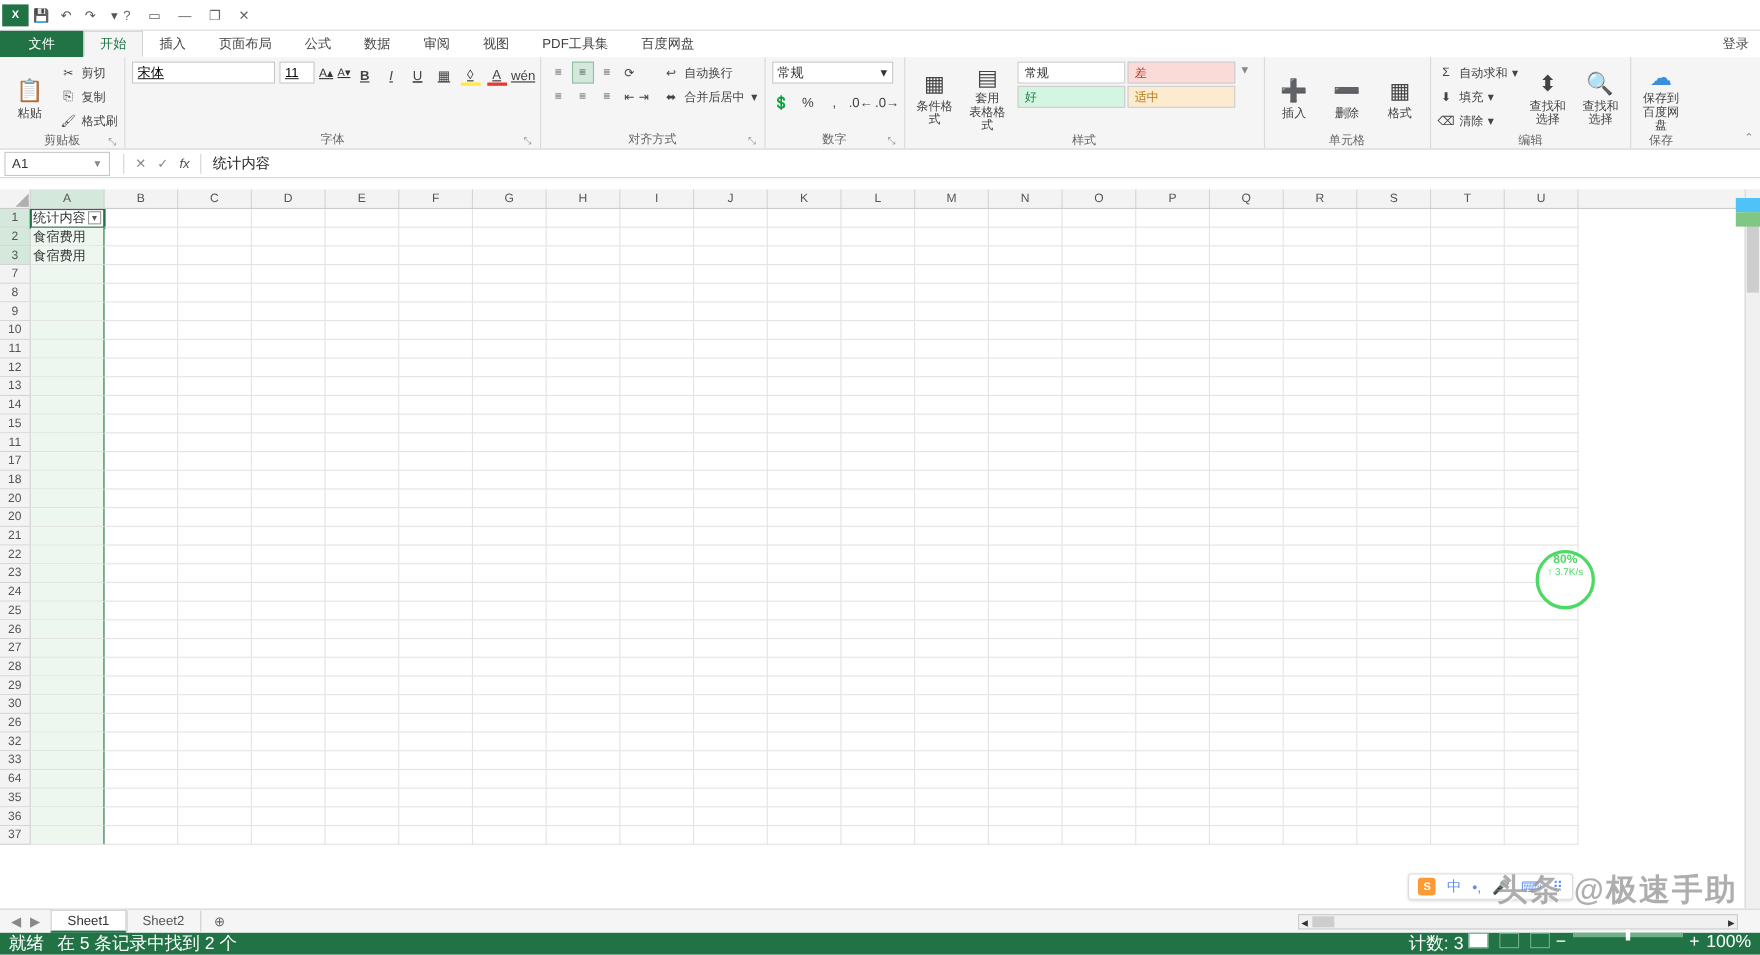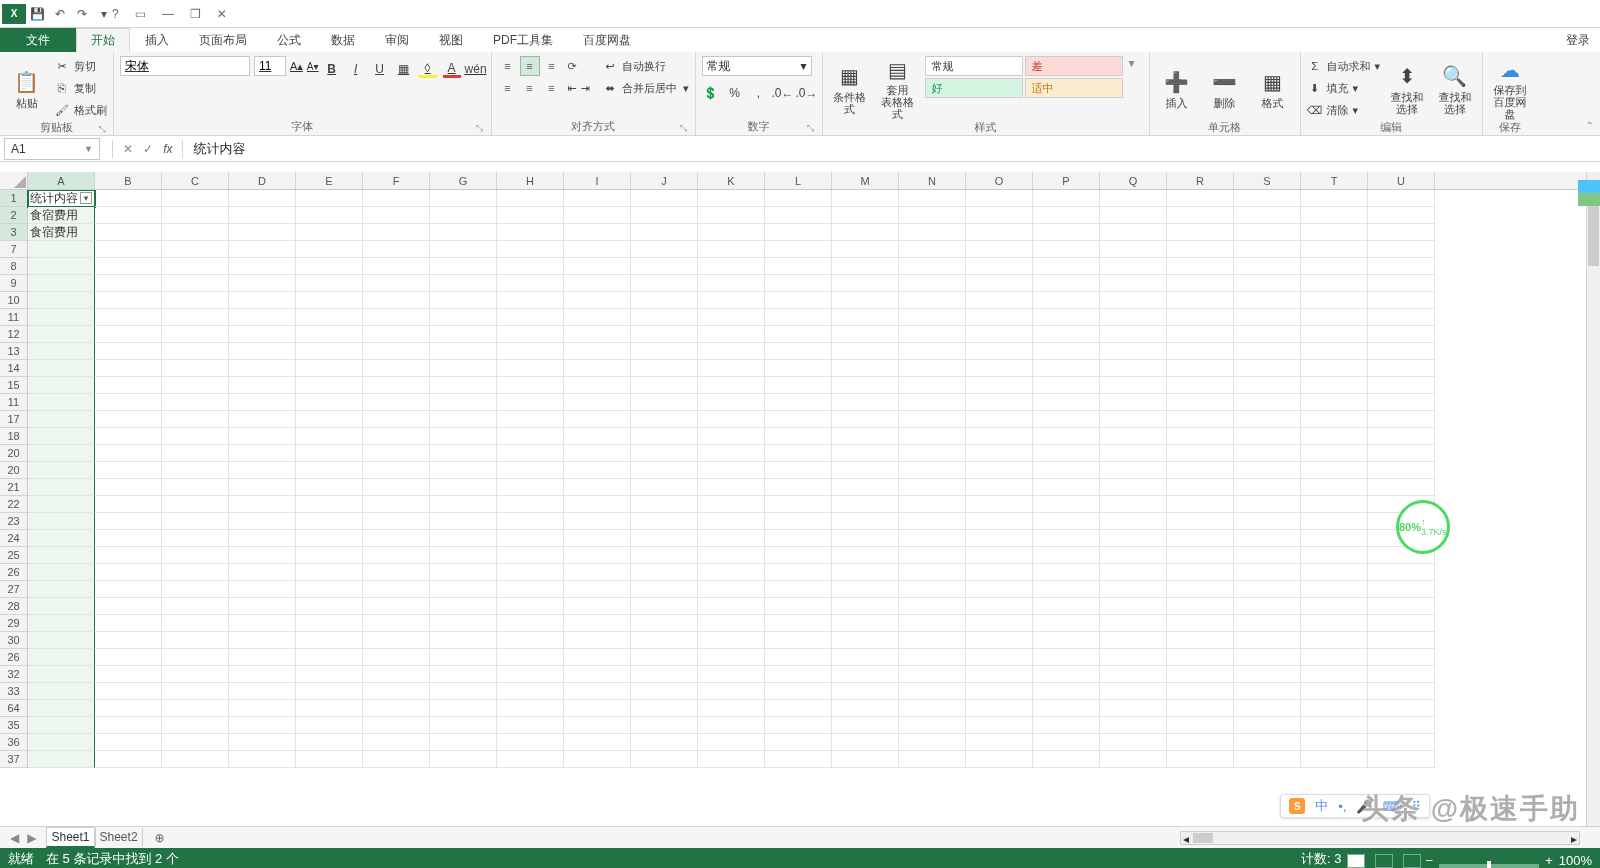--- a/index.html
+++ b/index.html
@@ -58,34 +58,34 @@
 .cells{position:absolute;left:28px;top:0;right:0;bottom:0;}
 .cell-row{display:flex;height:17px;}
 .cell{flex:0 0 67px;border-right:1px solid #e3e3e3;border-bottom:1px solid #e3e3e3;font-size:12px;padding:0 2px;overflow:hidden;white-space:nowrap;display:flex;align-items:center;}
 .colA-sel{background:#eef6f0;border-right:1px solid #217346!important;}
 .active-cell{outline:2px solid #217346;outline-offset:-1px;background:#fff!important;}
 .filter-icon{margin-left:auto;font-size:9px;color:#555;border:1px solid #999;width:12px;height:12px;display:flex;align-items:center;justify-content:center;background:#fff;}
 .select-all-box{position:absolute;left:0;top:0;width:28px;height:18px;border-right:1px solid #ccc;border-bottom:1px solid #ccc;background:#f3f3f3;display:flex;align-items:flex-end;justify-content:flex-end;}
 .select-all-box::after{content:"";border:6px solid transparent;border-right-color:#b0b0b0;border-bottom-color:#b0b0b0;margin:1px;}
 .sheet-tabs{position:absolute;bottom:20px;left:0;right:0;height:22px;background:#f5f5f5;border-top:1px solid #d4d4d4;display:flex;align-items:center;}
 .sheet-nav{display:flex;gap:8px;margin:0 10px;color:#888;}
-.sheet-tab{padding:2px 4px;background:#fff;border:1px solid #ccc;border-bottom:2px solid #217346;font-size:12px;}
+.sheet-tab{padding:2px 14px;background:#fff;border:1px solid #ccc;border-bottom:2px solid #217346;font-size:12px;}
 .sheet-tab.inactive{background:#f5f5f5;border-bottom-color:transparent;color:#555;border-top:none;}
 .sheet-add{width:22px;height:18px;display:flex;align-items:center;justify-content:center;color:#666;border:1px solid transparent;margin-left:6px;}
 .hscroll{position:absolute;right:20px;width:400px;height:14px;background:#f0f0f0;border:1px solid #ccc;}
 .hscroll .thumb{position:absolute;left:12px;width:20px;top:1px;bottom:1px;background:#cdcdcd;}
-.statusbar{position:absolute;bottom:0;left:0;right:0;height:20px;background:#217346;color:#fff;display:flex;align-items:flex-end;font-size:13px;padding:0 8px;}
+.statusbar{position:absolute;bottom:0;left:0;right:0;height:20px;background:#217346;color:#fff;display:flex;align-items:flex-start;font-size:16px;padding:0 8px;}
 .statusbar .spacer{flex:1;}
 .statusbar .btn{margin:0 4px;display:flex;align-items:center;gap:2px;}
 .statusbar .view-btn{width:18px;height:14px;border:1px solid #6fb08a;margin:0 1px;}
 .zoom-track{width:100px;height:4px;background:#6fb08a;position:relative;margin:0 6px;}
 .zoom-track .thumb{position:absolute;left:48px;top:-3px;width:4px;height:10px;background:#fff;}
 .vscroll{position:absolute;right:0;top:172px;bottom:42px;width:14px;background:#f0f0f0;border-left:1px solid #d4d4d4;}
 .vscroll .thumb{position:absolute;top:14px;height:80px;left:1px;right:1px;background:#cdcdcd;}
-.overlay-badge{position:absolute;right:150px;top:500px;width:54px;height:54px;border-radius:50%;border:3px solid #4cd964;display:flex;flex-direction:row;align-items:center;justify-content:flex-start;background:#fff;font-size:11px;color:#4cd964;font-weight:bold;}
+.overlay-badge{position:absolute;right:150px;top:500px;width:54px;height:54px;border-radius:50%;border:3px solid #4cd964;display:flex;flex-direction:column;align-items:center;justify-content:flex-start;background:#fff;font-size:11px;color:#4cd964;font-weight:bold;}
 .overlay-badge .sub{font-size:9px;color:#4cd964;font-weight:normal;}
 .watermark{position:absolute;right:20px;bottom:40px;font-size:28px;color:rgba(120,120,120,0.6);font-weight:bold;letter-spacing:2px;text-shadow:1px 1px 2px #fff;}
 .ime-bar{position:absolute;right:170px;bottom:50px;height:24px;background:#fff;border:1px solid #ddd;border-radius:3px;display:flex;align-items:center;gap:10px;padding:0 8px;box-shadow:0 1px 3px rgba(0,0,0,0.15);}
 .ime-bar span{color:#5b8def;font-size:13px;}
 .ime-bar .s-logo{background:#ff9933;color:#fff;width:16px;height:16px;border-radius:3px;display:flex;align-items:center;justify-content:center;font-size:10px;font-weight:bold;}
 .ribbon-collapse{position:absolute;right:6px;bottom:4px;color:#888;font-size:10px;}
 .number-fmt{width:110px;height:20px;border:1px solid #c7c7c7;background:#fff;font-size:12px;padding:0 4px;display:flex;align-items:center;justify-content:space-between;}
 .flag-tab{position:absolute;right:0;top:180px;width:22px;height:26px;display:flex;flex-direction:column;}
 .flag-tab div{flex:1;}
 </style>

